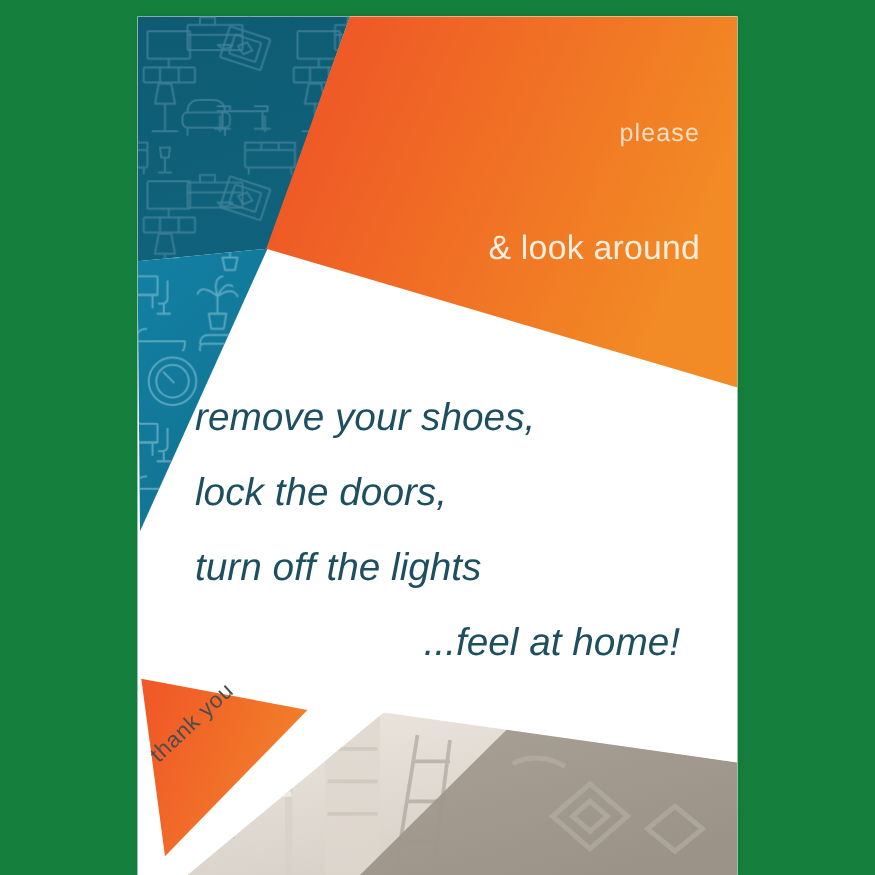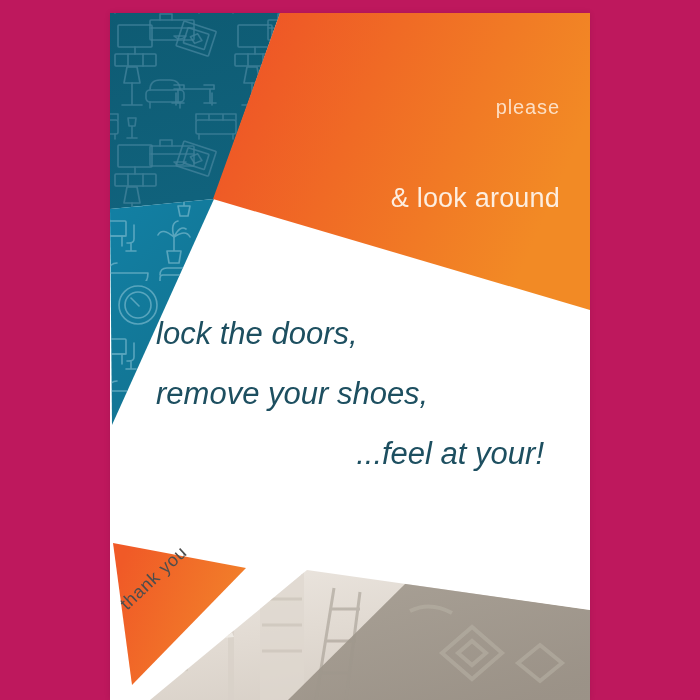--- a/index.html
+++ b/index.html
@@ -8,21 +8,21 @@
     background: #ffffff;
     width: 700px;
     height: 700px;
     overflow: hidden;
     font-family: "Liberation Sans", sans-serif;
   }
   #stage {
     position: relative;
     width: 700px;
     height: 700px;
-    background: #be185d;
+    background: #15803d;
   }
   
   #poster {
     position: absolute;
     left: 110px;
     top: 13px;
     width: 480px;
     height: 687px;
     background: #ffffff;
     overflow: hidden;
@@ -275,21 +275,22 @@
         </g>
       </g>
     </svg>
 
     <div class="hdr" id="hdr-please">please</div>
 
 
     <div class="hdr" id="hdr-sub">&amp; look around</div>
 
     <div id="body-lines">
+      <span class="ln left">remove your shoes,</span>
       <span class="ln left">lock the doors,</span>
-      <span class="ln left">remove your shoes,</span>
-      <span class="ln right">...feel at your!</span>
+      <span class="ln left">turn off the lights</span>
+      <span class="ln right">...feel at home!</span>
     </div>
 
     <div id="thankyou">thank you</div>
 
   </div>
 </div>
 
 </body></html>

